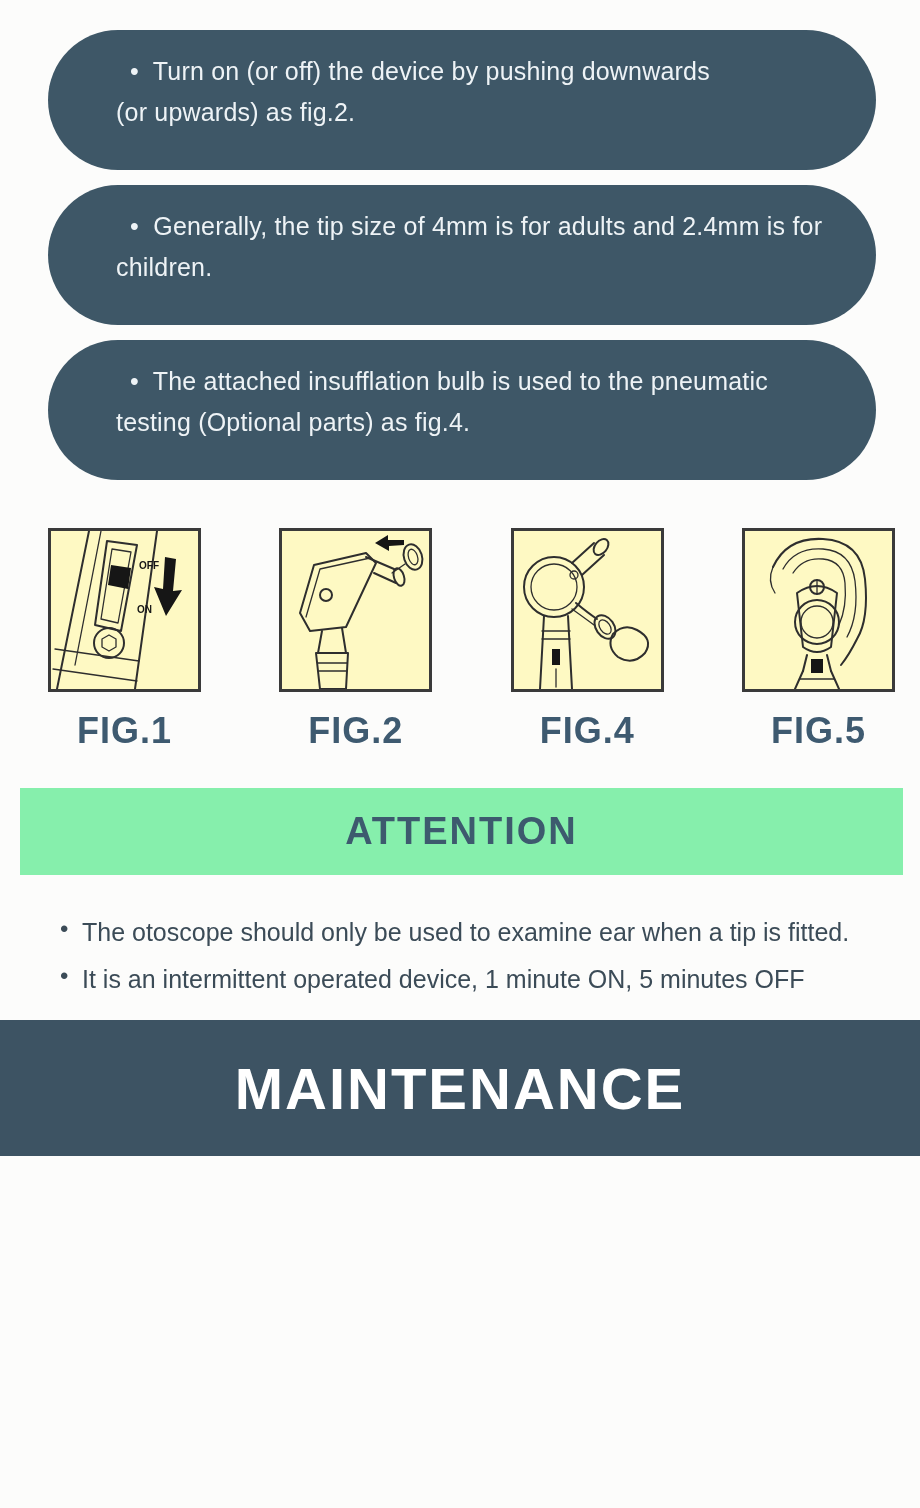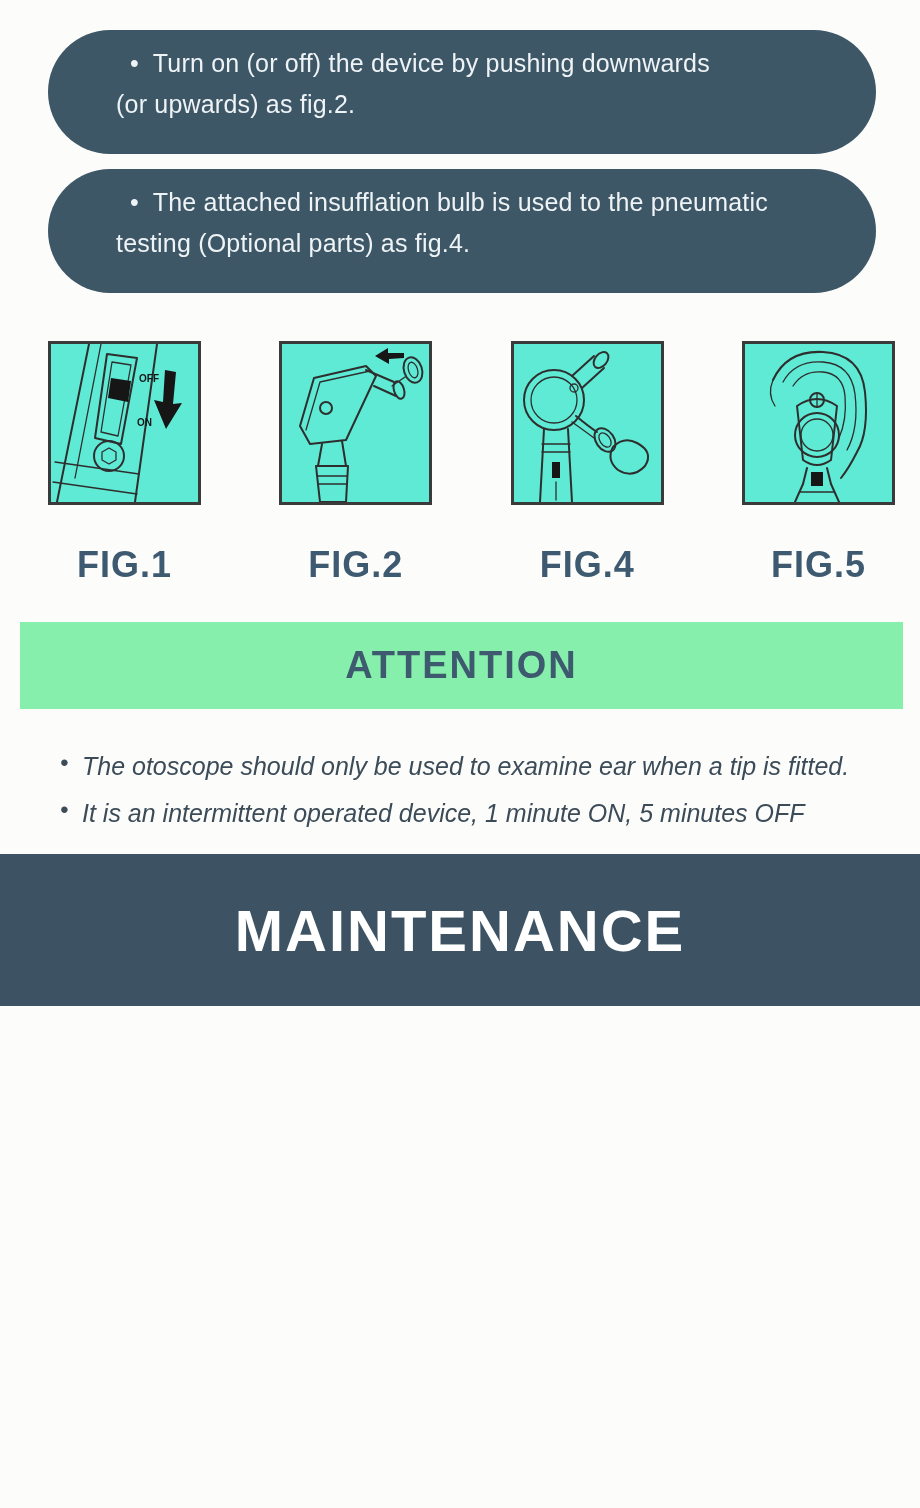--- a/index.html
+++ b/index.html
@@ -8,21 +8,21 @@
     width: 920px;
     height: 1508px;
     background: #fcfcfb;
     font-family: "Liberation Sans", sans-serif;
     overflow: hidden;
   }
   .pills { padding-top: 30px; }
   .pill {
     margin: 0 0 15px 48px;
     width: 828px;
-    height: 124px;
+    height: 140px;
     background: #3e5767;
     border-radius: 70px;
     display: flex;
     align-items: center;
     padding: 0 26px 17px 68px;
   }
   .pill p {
     margin: 0;
     white-space: pre;
     font-size: 25px;
@@ -34,24 +34,24 @@
   .figs {
     display: flex;
     justify-content: space-between;
     margin: 48px 25px 0 48px;
   }
   .figure { display: flex; flex-direction: column; align-items: center; }
   .fig-box {
     width: 153px;
     height: 164px;
     border: 3px solid #3a3a3a;
-    background: #5eead4;
+    background: #fef9c3;
   }
   .fig-label {
-    margin-top: 39px;
+    margin-top: 18px;
     font-size: 36px;
     line-height: 42px;
     font-weight: bold;
     color: #3e5a70;
     letter-spacing: 1px;
   }
   .attention-band {
     margin: 36px 17px 0 20px;
     height: 87px;
     background: #86efac;
@@ -71,34 +71,33 @@
     padding: 0;
     list-style: none;
   }
   .attn-list li {
     position: relative;
     padding-left: 24px;
     margin-bottom: 13px;
     font-size: 25px;
     line-height: 34px;
     color: #3b4b57;
-    font-style: italic;
   }
   .attn-list li::before {
     content: "\2022";
     position: absolute;
     left: 2px;
     top: -3px;
     font-size: 24px;
     color: #3b4b57;
   }
   .banner {
     margin-top: 24px;
     width: 920px;
-    height: 152px;
+    height: 136px;
     background: #3d5363;
     display: flex;
     align-items: center;
     justify-content: center;
   }
   .banner h1 {
     margin: 0;
     color: #ffffff;
     font-size: 58px;
     font-weight: bold;
@@ -110,20 +109,24 @@
   svg.sketch .solid { fill: #161616; stroke: none; }
   svg.sketch text { font-family: "Liberation Sans", sans-serif; font-weight: bold; fill: #161616; }
 </style>
 </head>
 <body>
 
 <div class="pills">
   <section class="pill">
     <p>•  Turn on (or off) the device by pushing downwards
 (or upwards) as fig.2.</p>
+  </section>
+  <section class="pill">
+    <p>•  Generally, the tip size of 4mm is for adults and 2.4mm is for
+children.</p>
   </section>
   <section class="pill">
     <p>•  The attached insufflation bulb is used to the pneumatic
 testing (Optional parts) as fig.4.</p>
   </section>
 </div>
 
 <div class="figs">
 
   <div class="figure">

